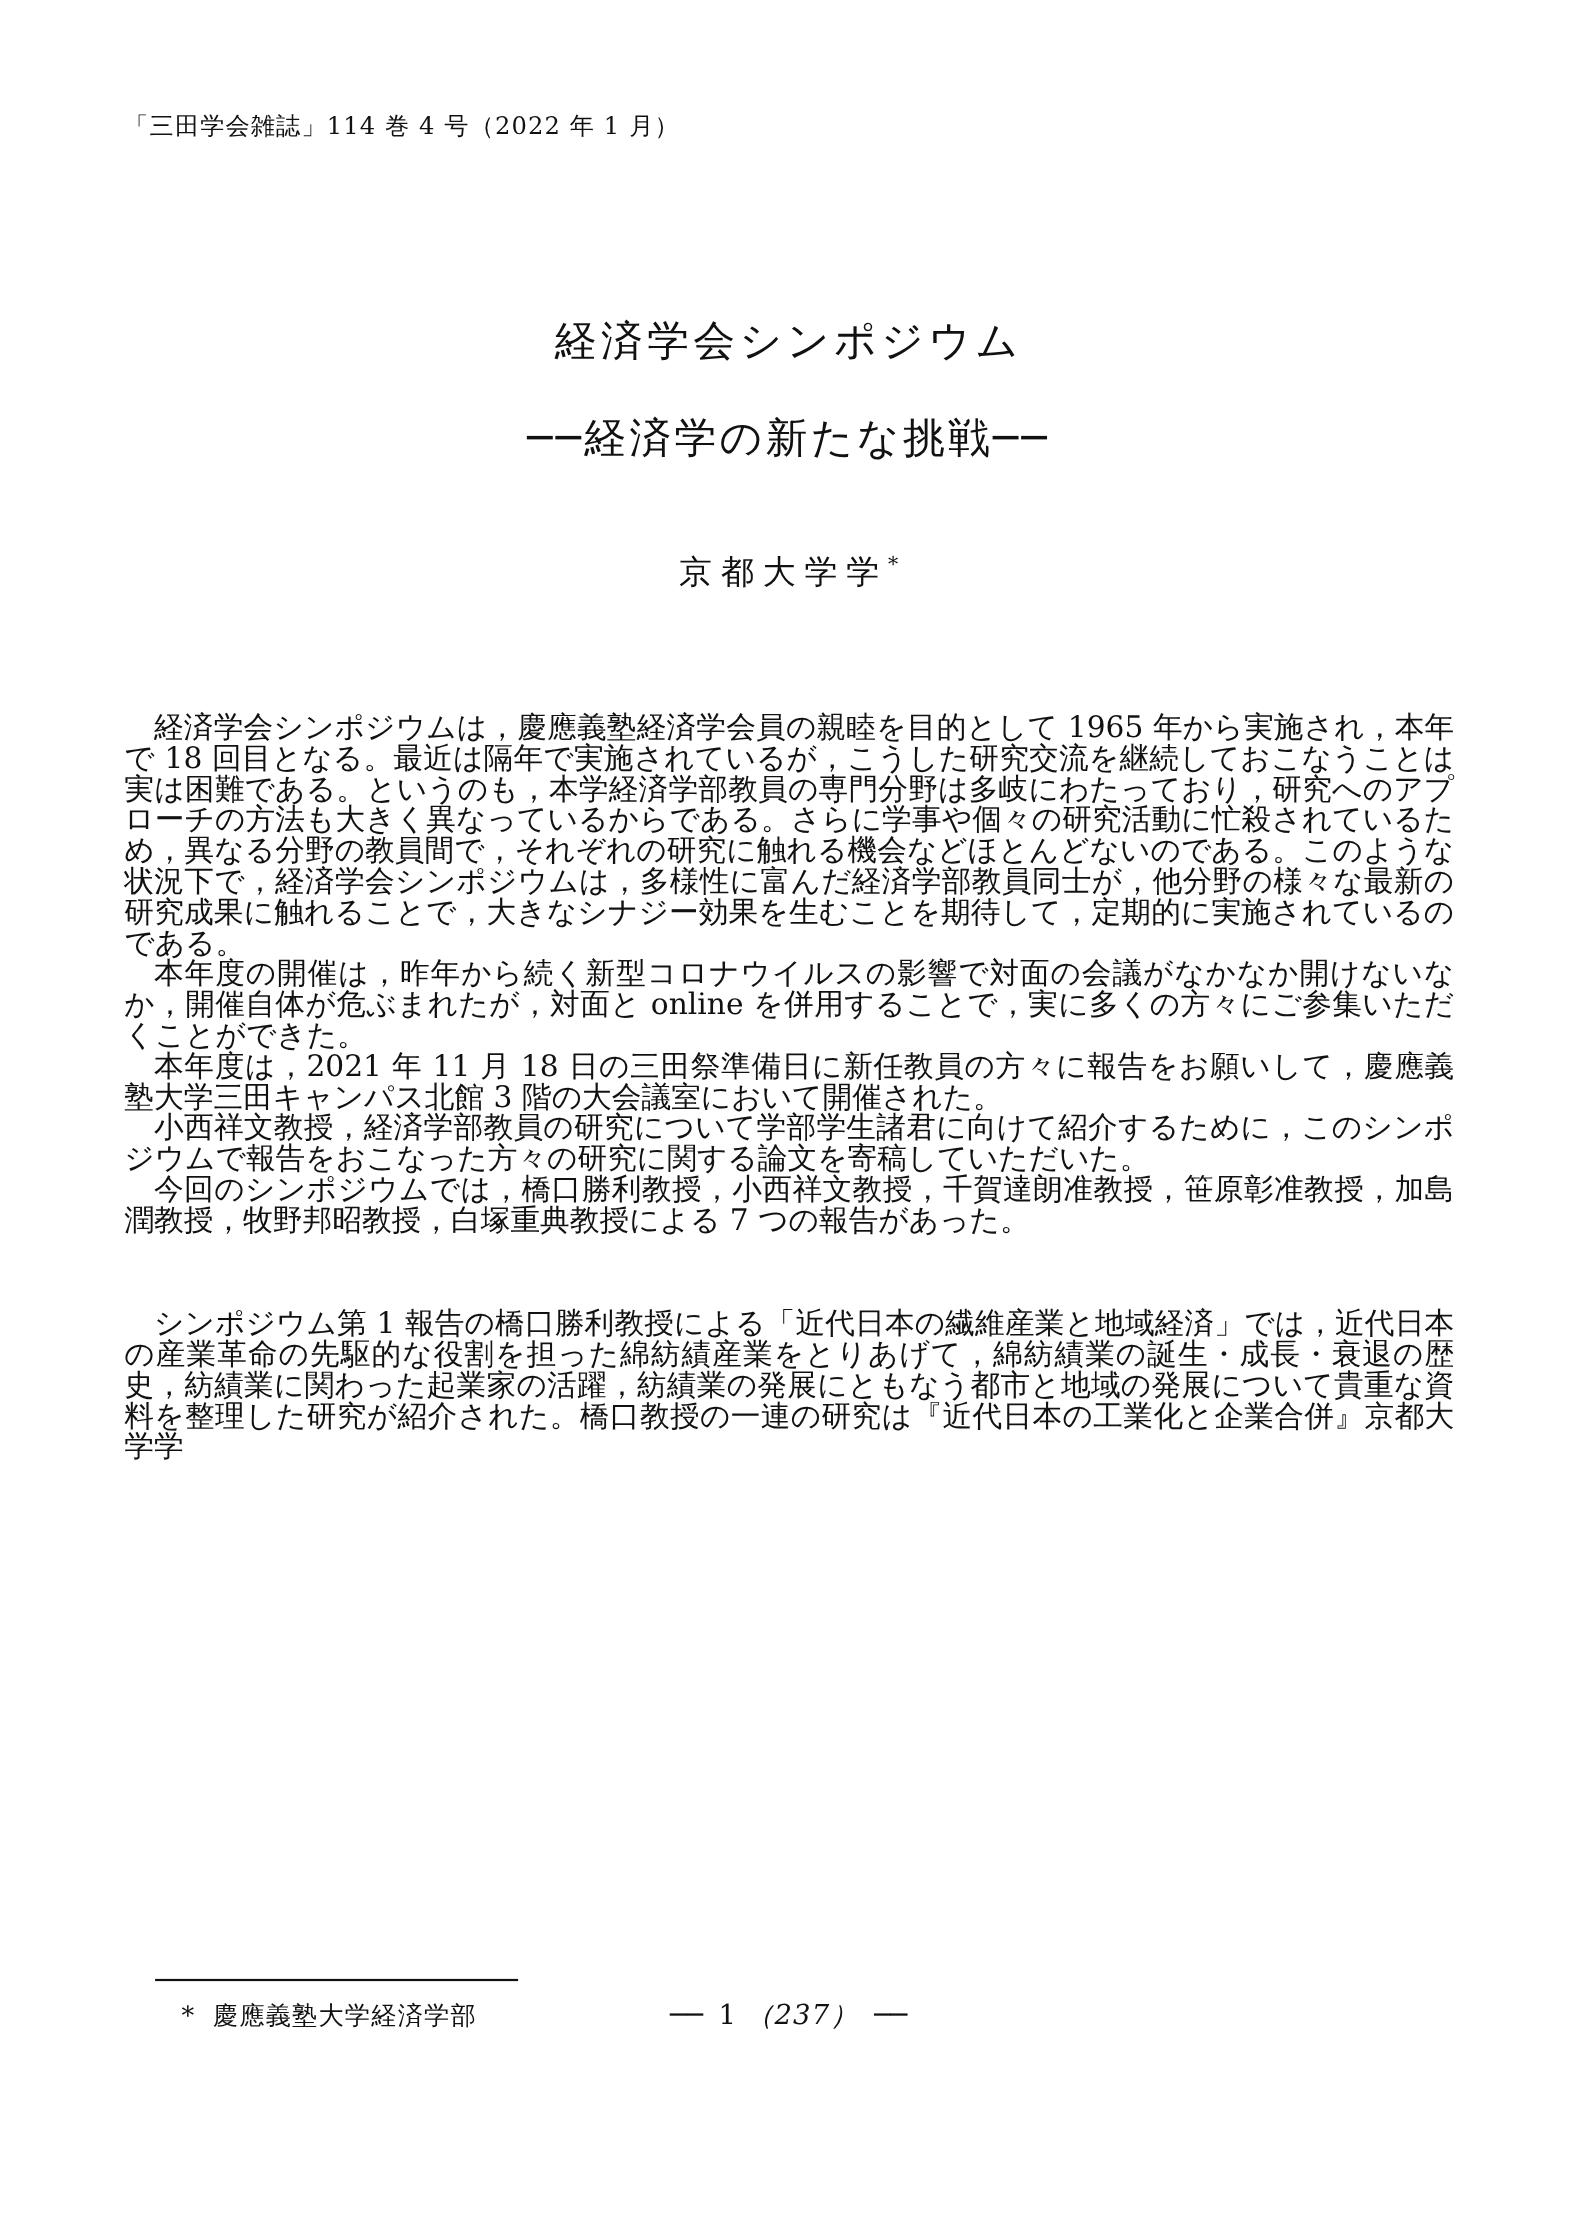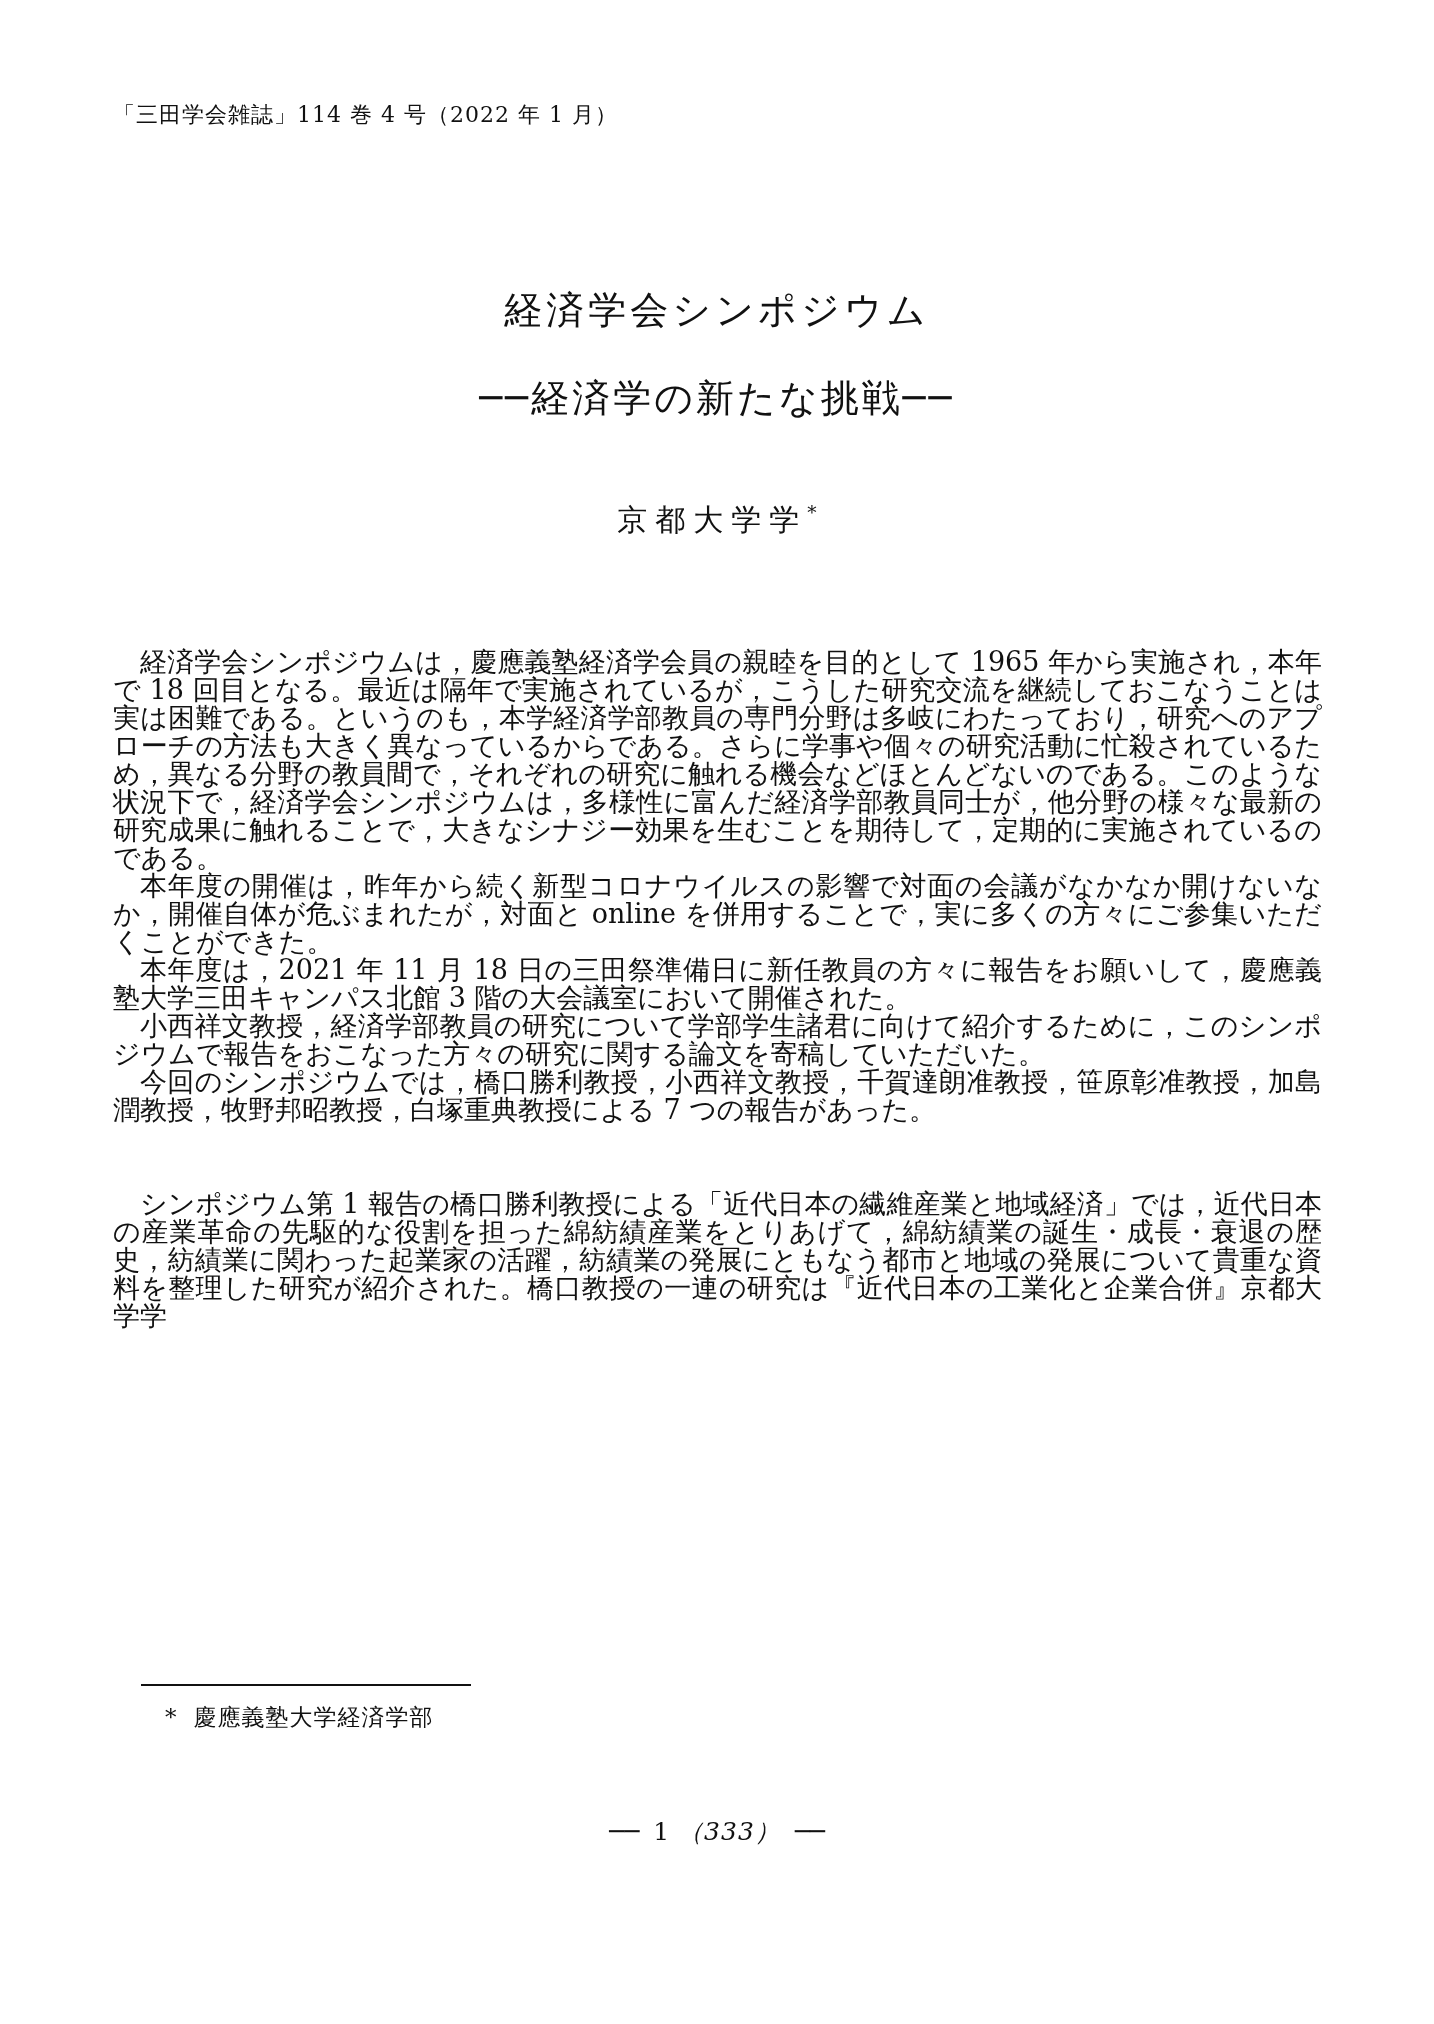--- a/index.html
+++ b/index.html
@@ -71,21 +71,21 @@
     font-size: 27px;
     line-height: 28px;
     text-align: justify;
     text-indent: 1em;
   }
   .article-body p.para.gap {
     margin-top: 66px;
   }
   .footnote-block {
     position: absolute;
-    top: 1676px;
+    top: 1791px;
     left: 113px;
     width: 1209px;
   }
   .footnote-rule {
     width: 330px;
     margin-left: 28px;
     border: 0;
     border-top: 2px solid #111111;
     height: 0;
   }
@@ -141,15 +141,15 @@
       <p class="para">小西祥文教授，経済学部教員の研究について学部学生諸君に向けて紹介するために，このシンポジウムで報告をおこなった方々の研究に関する論文を寄稿していただいた。</p>
       <p class="para">今回のシンポジウムでは，橋口勝利教授，小西祥文教授，千賀達朗准教授，笹原彰准教授，加島潤教授，牧野邦昭教授，白塚重典教授による 7 つの報告があった。</p>
       <p class="para gap">シンポジウム第 1 報告の橋口勝利教授による「近代日本の繊維産業と地域経済」では，近代日本の産業革命の先駆的な役割を担った綿紡績産業をとりあげて，綿紡績業の誕生・成長・衰退の歴史，紡績業に関わった起業家の活躍，紡績業の発展にともなう都市と地域の発展について貴重な資料を整理した研究が紹介された。橋口教授の一連の研究は『近代日本の工業化と企業合併』京都大学学</p>
     </main>
 
   <div class="footnote-block">
     <hr class="footnote-rule">
     <div class="footnote-text"><span class="footnote-mark">*</span><span>慶應義塾大学経済学部</span></div>
   </div>
 
-  <div class="page-footer"><span class="dash">──</span><span class="pgnum">1</span><span class="volpage">（333）</span><span class="dash">──</span></div>
+  <div class="page-footer"><span class="dash">──</span><span class="pgnum">1</span><span class="volpage">（237）</span><span class="dash">──</span></div>
 
 </div>
 
 </body></html>

